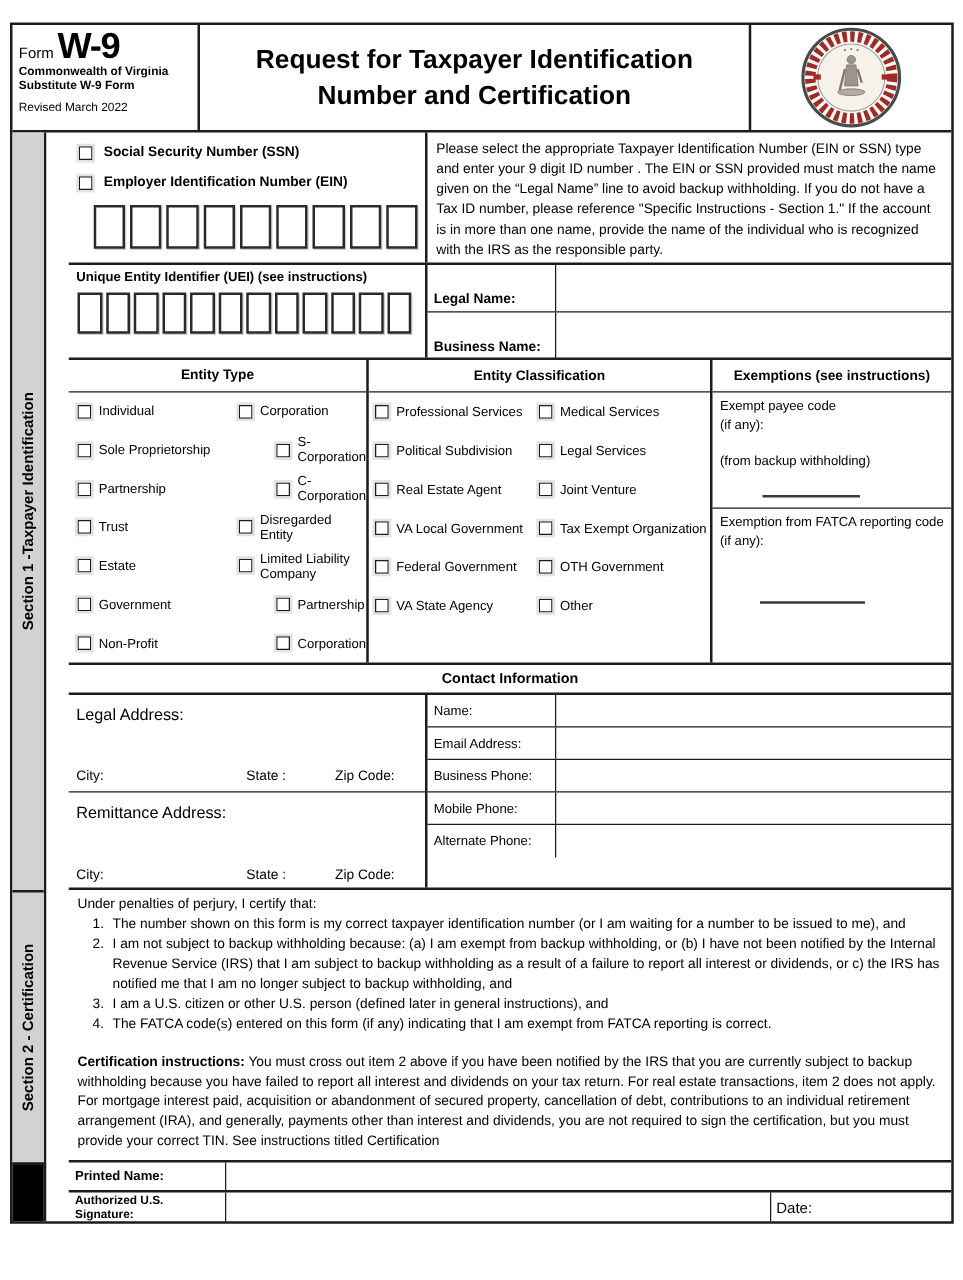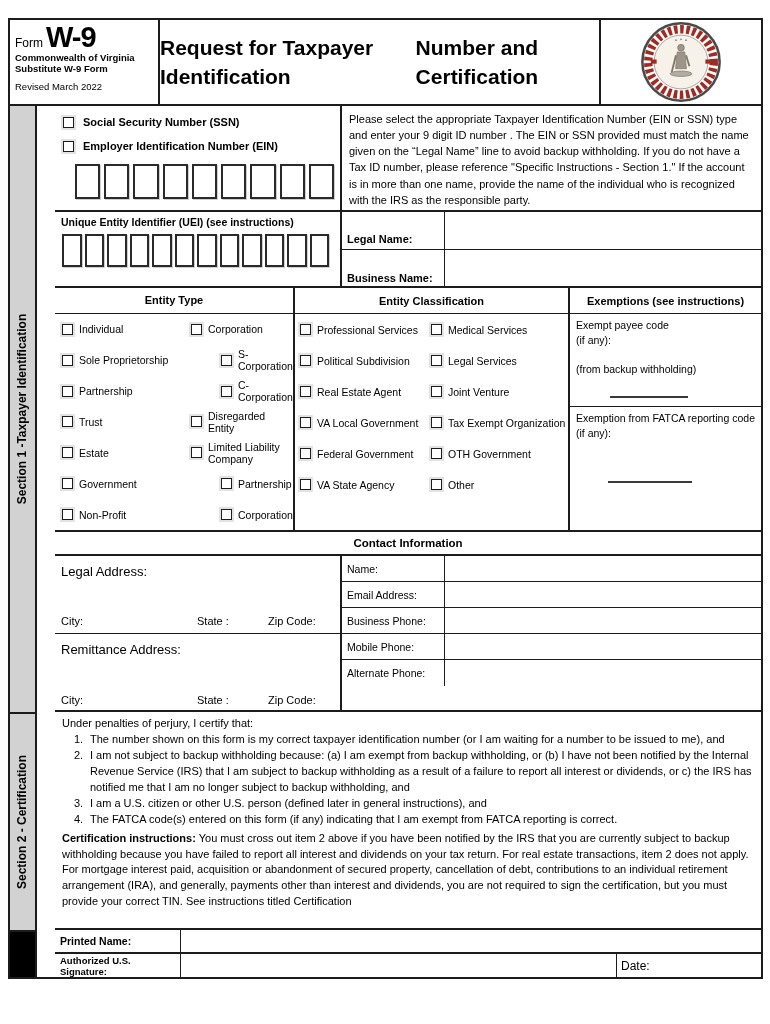--- a/index.html
+++ b/index.html
@@ -11,21 +11,21 @@
   .form { position:absolute; left:8px; top:18px; width:755px; border:2px solid #1c1c1c; background:#fff; }
 
   
   .header-row { display:flex; height:86px; border-bottom:2px solid #1c1c1c; }
   .hc1 { width:150px; border-right:2px solid #1c1c1c; padding:3px 5px 2px 5px; display:flex; flex-direction:column; }
   .formline { display:flex; align-items:baseline; gap:3px; }
   .form-word { font-size:12px; }
   .form-num { font-size:29px; font-weight:bold; letter-spacing:-1px; line-height:1; }
   .org { font-size:9.5px; font-weight:bold; line-height:1.2; }
   .revised { font-size:9.5px; margin-top:6px; }
-  .hc2 { flex:1; border-right:2px solid #1c1c1c; display:flex; flex-direction:row; justify-content:center; align-items:center; font-size:21px; font-weight:bold; line-height:1.4; }
+  .hc2 { flex:1; border-right:2px solid #1c1c1c; display:flex; flex-direction:column; justify-content:center; align-items:center; font-size:21px; font-weight:bold; line-height:1.4; }
   .hc3 { width:160px; display:flex; align-items:center; justify-content:center; }
 
   
   .bodywrap { display:flex; }
   .sidecol { width:27px; border-right:2px solid #1c1c1c; display:flex; flex-direction:column; }
   .side { display:flex; align-items:center; justify-content:center; overflow:visible; }
   .sec1 { height:606px; background:#d2d2d2; }
   .sec2 { height:218px; background:#d2d2d2; border-top:2px solid #1c1c1c; }
   .sideblack { height:47px; background:#000; border-top:2px solid #1c1c1c; }
   .vtext { transform:rotate(-90deg); white-space:nowrap; font-weight:bold; font-size:12px; }
@@ -90,21 +90,21 @@
   .crow { height:26px; display:flex; border-bottom:1.5px solid #1c1c1c; }
   .crow.last { border-bottom:none; }
   .clabel { width:103px; border-right:1.5px solid #1c1c1c; display:flex; align-items:center; padding-left:5px; font-size:10.5px; }
   .cinput { flex:1; }
 
   
   .rowF { height:218px; display:block; padding:4px 9px 0 7px; font-size:11px; line-height:1.45; }
   .cert-item { display:flex; padding-left:12px; }
   .cert-item .num { width:16px; flex:0 0 auto; }
   .cert-item .txt { flex:1; }
-  .cert-instr { margin-top:3px; }
+  .cert-instr { margin-top:15px; }
 
   
   .rowG { height:24px; }
   .rowH { height:23px; border-bottom:none; }
   .sigl { width:126px; border-right:1.5px solid #1c1c1c; display:flex; align-items:center; padding-left:5px; font-weight:bold; }
   .rowG .sigl { font-size:10.5px; }
   .rowH .sigl { font-size:9.5px; }
   .siginput { flex:1; }
   .datecell { width:145px; border-left:1.5px solid #1c1c1c; display:flex; align-items:center; padding-left:4px; font-size:12px; }
 </style>

